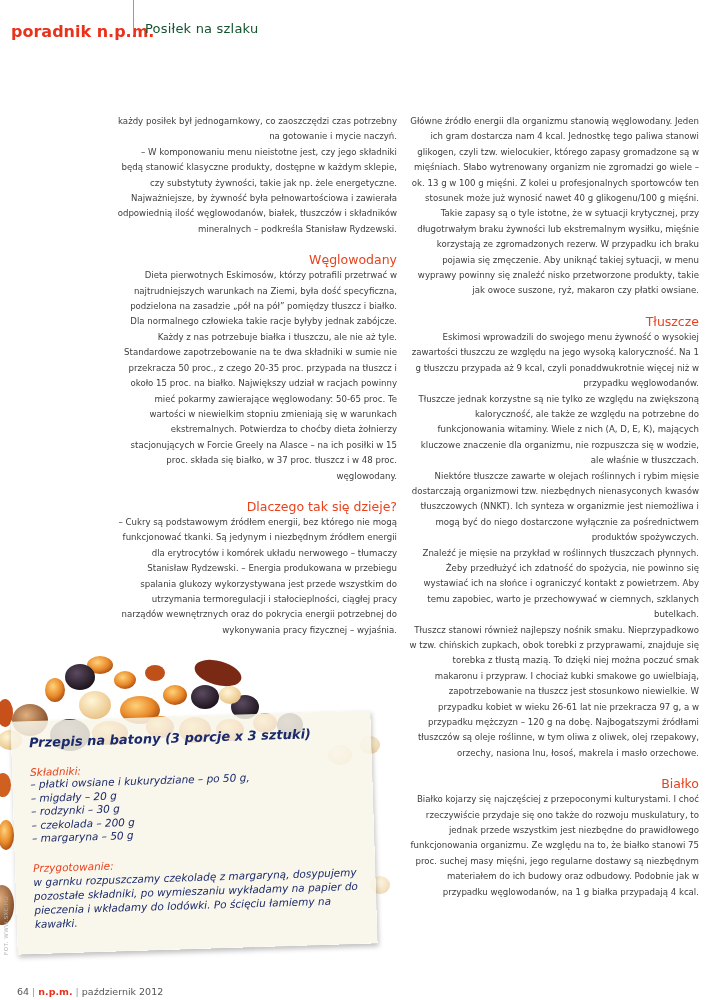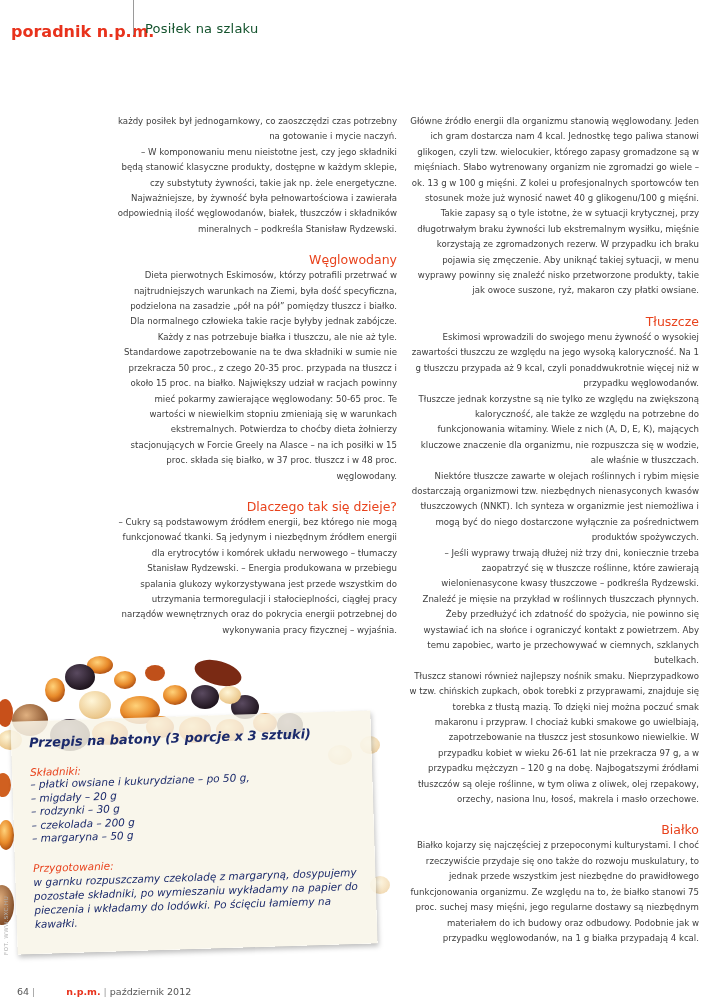--- a/index.html
+++ b/index.html
@@ -29,21 +29,21 @@
   }
   .recipe-inner { position: absolute; left: 18px; top: 14px; width: 335px; font-style: italic; color: #1b2a6b; }
   .recipe-title { font-size: 13px; font-weight: bold; }
   .recipe-label { font-size: 10.5px; color: #e8421c; margin-top: 16px; }
   .recipe-item { font-size: 10.5px; line-height: 13.5px; }
   .recipe-prep { font-size: 10.5px; line-height: 14px; margin-top: 1px; }
 
   .credit { position: absolute; left: 3px; top: 955px; transform: rotate(-90deg); transform-origin: left top; font-size: 5.5px; color: #b0b0b0; letter-spacing: 0.5px; white-space: nowrap; }
 
   .footer { position: absolute; left: 17px; top: 986px; font-size: 9.5px; color: #555; }
-  .footer .brand { color: #e8321c; font-weight: bold; margin-left: 28px; }
+  .footer .brand { color: #e8321c; font-weight: bold; }
   .footer .sep { color: #999; margin: 0 3px; }
 </style>
 </head>
 <body>
 
 <div class="header">
   <span class="hdr-section">poradnik n.p.m.</span>
   <span class="hdr-divider"></span>
   <span class="hdr-title">Posiłek na szlaku</span>
 </div>
@@ -59,21 +59,20 @@
   <p>– Cukry są podstawowym źródłem energii, bez którego nie mogą funkcjonować tkanki. Są jedynym i niezbędnym źródłem energii dla erytrocytów i komórek układu nerwowego – tłumaczy Stanisław Rydzewski. – Energia produkowana w przebiegu spalania glukozy wykorzystywana jest przede wszystkim do utrzymania termoregulacji i stałocieplności, ciągłej pracy narządów wewnętrznych oraz do pokrycia energii potrzebnej do wykonywania pracy fizycznej – wyjaśnia.</p>
 </div>
 
 <div class="col col-right">
   <p>Główne źródło energii dla organizmu stanowią węglowodany. Jeden ich gram dostarcza nam 4 kcal. Jednostkę tego paliwa stanowi glikogen, czyli tzw. wielocukier, którego zapasy gromadzone są w mięśniach. Słabo wytrenowany organizm nie zgromadzi go wiele – ok. 13 g w 100 g mięśni. Z kolei u profesjonalnych sportowców ten stosunek może już wynosić nawet 40 g glikogenu/100 g mięśni. Takie zapasy są o tyle istotne, że w sytuacji krytycznej, przy długotrwałym braku żywności lub ekstremalnym wysiłku, mięśnie korzystają ze zgromadzonych rezerw. W przypadku ich braku pojawia się zmęczenie. Aby uniknąć takiej sytuacji, w menu wyprawy powinny się znaleźć nisko przetworzone produkty, takie jak owoce suszone, ryż, makaron czy płatki owsiane.</p>
   <div class="gap"></div>
   <h2>Tłuszcze</h2>
   <p>Eskimosi wprowadzili do swojego menu żywność o wysokiej zawartości tłuszczu ze względu na jego wysoką kaloryczność. Na 1 g tłuszczu przypada aż 9 kcal, czyli ponaddwukrotnie więcej niż w przypadku węglowodanów.</p>
   <p>Tłuszcze jednak korzystne są nie tylko ze względu na zwiększoną kaloryczność, ale także ze względu na potrzebne do funkcjonowania witaminy. Wiele z nich (A, D, E, K), mających kluczowe znaczenie dla organizmu, nie rozpuszcza się w wodzie, ale właśnie w tłuszczach.</p>
   <p>Niektóre tłuszcze zawarte w olejach roślinnych i rybim mięsie dostarczają organizmowi tzw. niezbędnych nienasyconych kwasów tłuszczowych (NNKT). Ich synteza w organizmie jest niemożliwa i mogą być do niego dostarczone wyłącznie za pośrednictwem produktów spożywczych.</p>
-  <p>– Jeśli wyprawy trwają dłużej niż trzy dni, koniecznie trzeba zaopatrzyć się w tłuszcze roślinne, które zawierają wielonienasycone kwasy tłuszczowe – podkreśla Rydzewski.</p>
   <p>Znaleźć je mięsie na przykład w roślinnych tłuszczach płynnych.</p>
   <p>Żeby przedłużyć ich zdatność do spożycia, nie powinno się wystawiać ich na słońce i ograniczyć kontakt z powietrzem. Aby temu zapobiec, warto je przechowywać w ciemnych, szklanych butelkach.</p>
   <p>Tłuszcz stanowi również najlepszy nośnik smaku. Nieprzypadkowo w tzw. chińskich zupkach, obok torebki z przyprawami, znajduje się torebka z tłustą mazią. To dzięki niej można poczuć smak makaronu i przypraw. I chociaż kubki smakowe go uwielbiają, zapotrzebowanie na tłuszcz jest stosunkowo niewielkie. W przypadku kobiet w wieku 26-61 lat nie przekracza 97 g, a w przypadku mężczyzn – 120 g na dobę. Najbogatszymi źródłami tłuszczów są oleje roślinne, w tym oliwa z oliwek, olej rzepakowy, orzechy, nasiona lnu, łosoś, makrela i masło orzechowe.</p>
   <div class="gap"></div>
   <h2>Białko</h2>
   <p>Białko kojarzy się najczęściej z przepoconymi kulturystami. I choć rzeczywiście przydaje się ono także do rozwoju muskulatury, to jednak przede wszystkim jest niezbędne do prawidłowego funkcjonowania organizmu. Ze względu na to, że białko stanowi 75 proc. suchej masy mięśni, jego regularne dostawy są niezbędnym materiałem do ich budowy oraz odbudowy. Podobnie jak w przypadku węglowodanów, na 1 g białka przypadają 4 kcal.</p>
 </div>
 
 <div class="photo">
   <svg width="420" height="330" viewBox="0 0 420 330">

